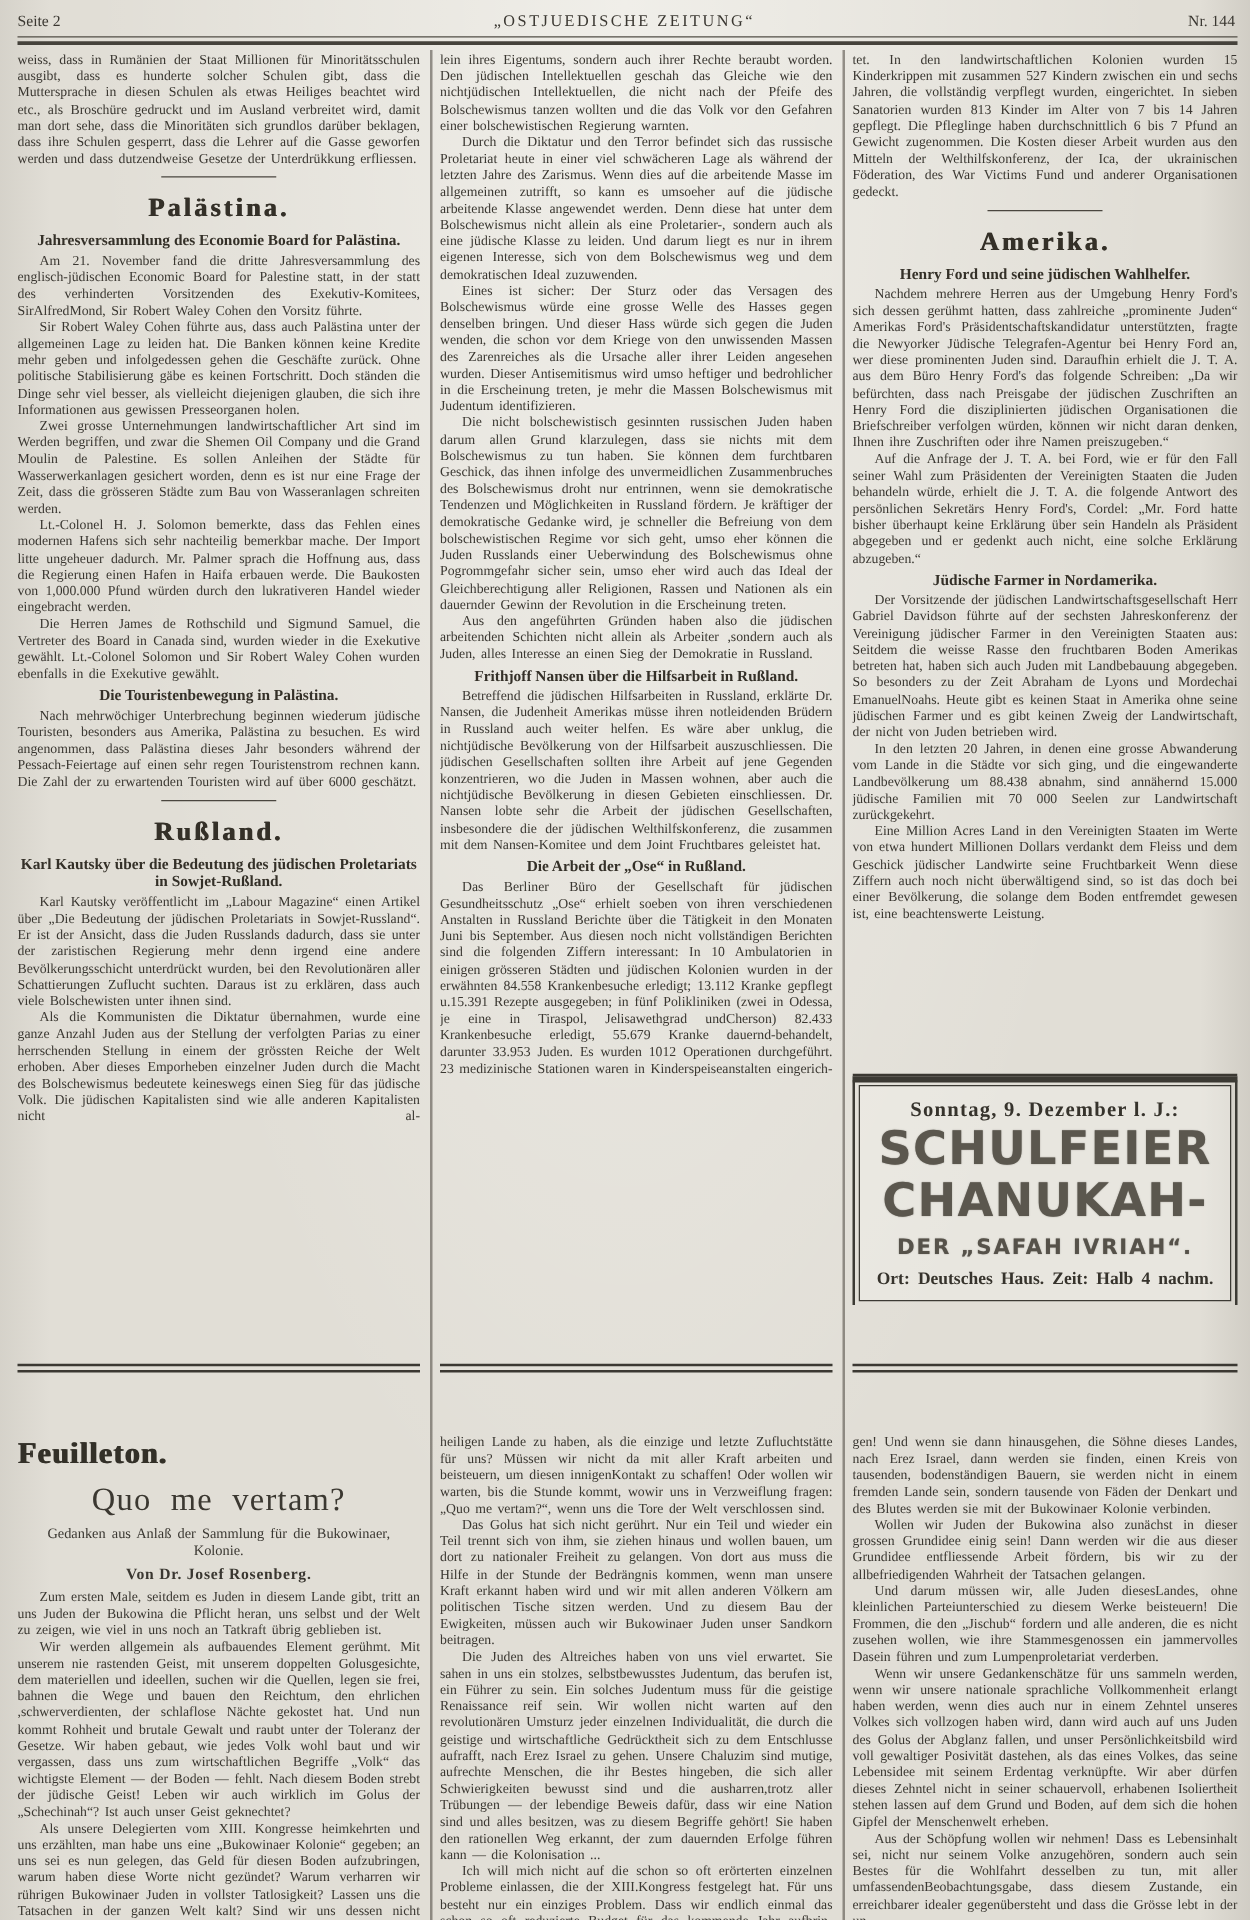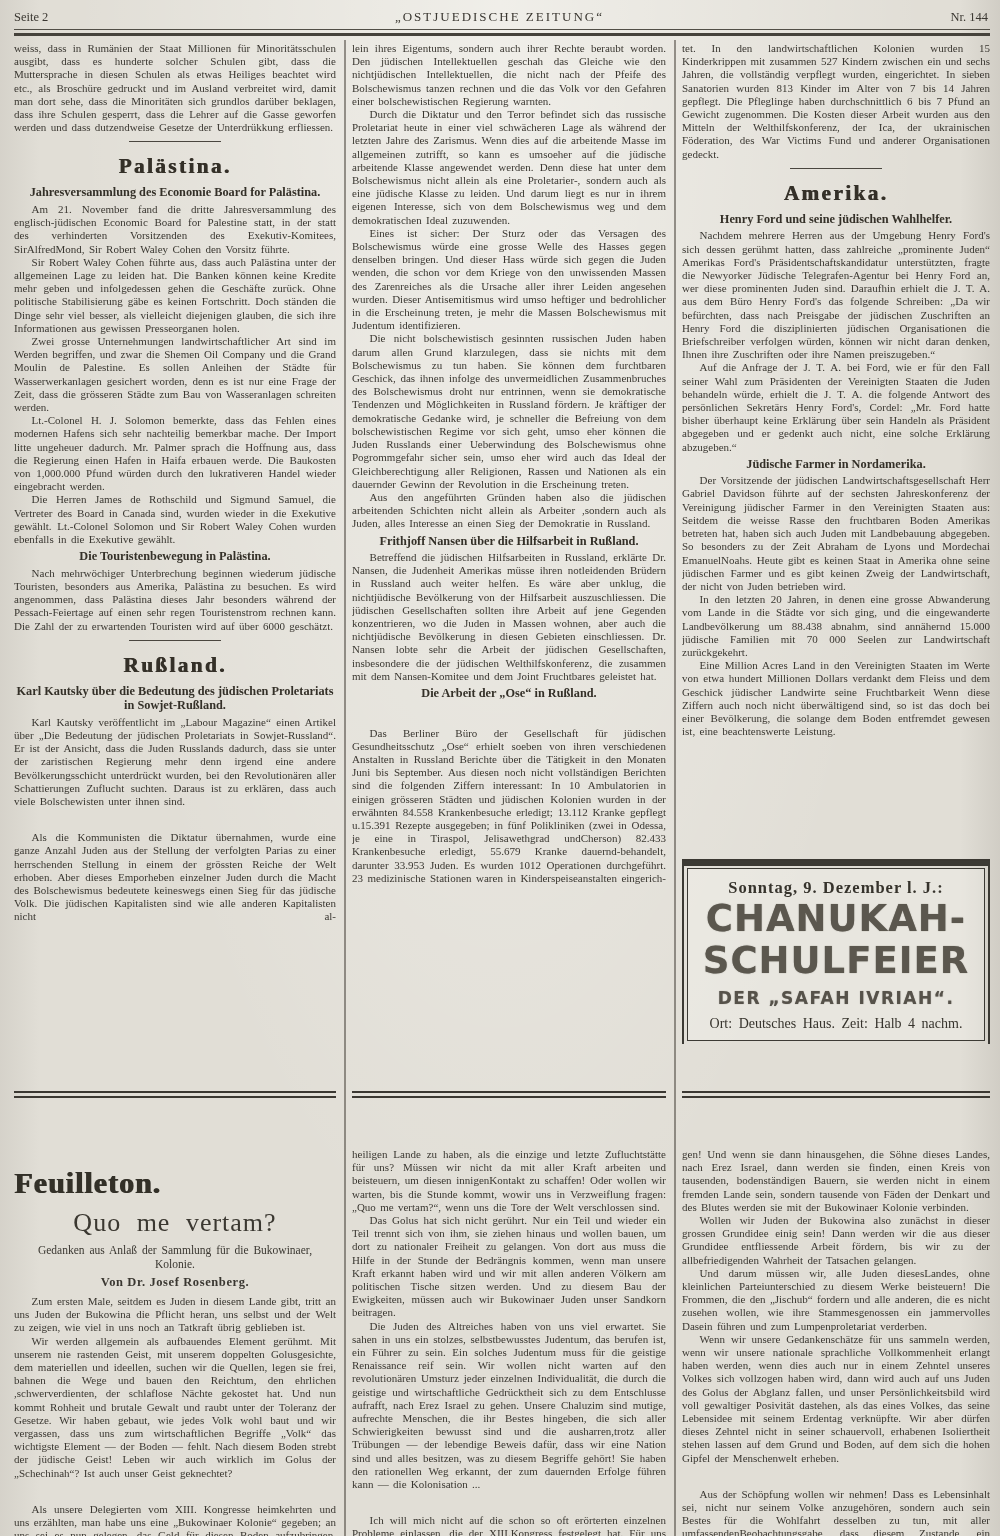--- a/index.html
+++ b/index.html
@@ -33,21 +33,21 @@
   .vrule2 { left: 674px; }
   .col { position: absolute; top: 42px; height: 1494px; display: flex; flex-direction: column; gap: 44px; }
   .col1 { left: 14px;  width: 322px; }
   .col2 { left: 352px; width: 314px; }
   .col3 { left: 682px; width: 308px; }
   .top { height: 1002px; overflow: hidden; display: flex; flex-direction: column; }
   .bottom { flex: 1; overflow: hidden; padding-top: 4px; }
   
   p { font-size: 11px; line-height: 13.2px; text-align: justify; word-spacing: 1.6px; }
   p.ind { text-indent: 1.6em; }
-  p.runon { text-align-last: justify; margin-top: 23px; }
+  p.runon { text-align-last: justify; }
   .short-rule { width: 92px; border-top: 1.5px solid #4a463f; margin: 7px auto 6px; }
   .display-heading {
     font-weight: bold; text-align: center; font-size: 21px; letter-spacing: 2.5px;
     margin: 6px 0 3px; color: #343028; text-shadow: 0.7px 0 0 #343028;
   }
   .subhead {
     font-weight: bold; text-align: center; font-size: 12.3px; line-height: 14.5px;
     margin: 3px 0 3px; color: #343028;
   }
   .band {
@@ -68,25 +68,25 @@
   .ad-title {
     font-family: "DejaVu Sans", "Liberation Sans", sans-serif;
     font-weight: bold; font-size: 37px; line-height: 42px; letter-spacing: 1px;
     color: #5b574e; text-shadow: 0 0 1px rgba(60,56,48,0.6);
   }
   .ad-sub {
     font-family: "DejaVu Sans", "Liberation Sans", sans-serif;
     font-weight: bold; font-size: 17px; letter-spacing: 1.5px;
     color: #56524a; margin-top: 6px; text-shadow: 0 0 1px rgba(60,56,48,0.5);
   }
-  .ad-details { font-weight: normal; font-size: 14px; margin-top: 8px; color: #36332c; word-spacing: 3px; }
+  .ad-details { font-weight: bold; font-size: 14px; margin-top: 8px; color: #36332c; word-spacing: 3px; }
   
   .f-heading {
-    font-weight: bold; font-size: 30px; letter-spacing: 1px; color: #333028;
-    text-shadow: 1px 0 0 #333028; margin: 18px 0 8px;
+    font-weight: bold; font-size: 24px; letter-spacing: 1px; color: #333028;
+    text-shadow: 1px 0 0 #333028; margin: 2px 0 8px;
   }
   .f-title { text-align: center; font-size: 26px; word-spacing: 8px; letter-spacing: 1px; color: #3b3831; margin-bottom: 6px; }
   .f-subtitle { text-align: center; font-size: 11.5px; line-height: 13.5px; word-spacing: 2px; margin: 0 14px 4px; }
   .f-byline { text-align: center; font-weight: bold; font-size: 12.5px; letter-spacing: 0.6px; margin-bottom: 5px; }
 </style>
 </head>
 <body>
 
 <div class="page">
 
@@ -127,21 +127,21 @@
       <div class="f-subtitle">Gedanken aus Anlaß der Sammlung für die Bukowinaer, Kolonie.</div>
       <div class="f-byline">Von Dr. Josef Rosenberg.</div>
       <p class="ind">Zum ersten Male, seitdem es Juden in diesem Lande gibt, tritt an uns Juden der Bukowina die Pflicht heran, uns selbst und der Welt zu zeigen, wie viel in uns noch an Tatkraft übrig geblieben ist.</p>
       <p class="ind">Wir werden allgemein als aufbauendes Element gerühmt. Mit unserem nie rastenden Geist, mit unserem doppelten Golusgesichte, dem materiellen und ideellen, suchen wir die Quellen, legen sie frei, bahnen die Wege und bauen den Reichtum, den ehrlichen ,schwerverdienten, der schlaflose Nächte gekostet hat. Und nun kommt Rohheit und brutale Gewalt und raubt unter der Toleranz der Gesetze. Wir haben gebaut, wie jedes Volk wohl baut und wir vergassen, dass uns zum wirtschaftlichen Begriffe „Volk“ das wichtigste Element — der Boden — fehlt. Nach diesem Boden strebt der jüdische Geist! Leben wir auch wirklich im Golus der „Schechinah“? Ist auch unser Geist geknechtet?</p>
       <p class="ind runon">Als unsere Delegierten vom XIII. Kongresse heimkehrten und uns erzählten, man habe uns eine „Bukowinaer Kolonie“ gegeben; an uns sei es nun gelegen, das Geld für diesen Boden aufzubringen, warum haben diese Worte nicht gezündet? Warum verharren wir rührigen Bukowinaer Juden in vollster Tatlosigkeit? Lassen uns die Tatsachen in der ganzen Welt kalt? Sind wir uns dessen nicht bewusst, dass es darum geht, unsere Brüder und Söhne im</p>
     </div>
   </div>
 
   <div class="col col2">
     <div class="top">
-      <p class="cont">lein ihres Eigentums, sondern auch ihrer Rechte beraubt worden. Den jüdischen Intellektuellen geschah das Gleiche wie den nichtjüdischen Intellektuellen, die nicht nach der Pfeife des Bolschewismus tanzen rechnen und die das Volk vor den Gefahren einer bolschewistischen Regierung warnten.</p>
+      <p class="cont">lein ihres Eigentums, sondern auch ihrer Rechte beraubt worden. Den jüdischen Intellektuellen geschah das Gleiche wie den nichtjüdischen Intellektuellen, die nicht nach der Pfeife des Bolschewismus tanzen wollten und die das Volk vor den Gefahren einer bolschewistischen Regierung warnten.</p>
       <p class="ind">Durch die Diktatur und den Terror befindet sich das russische Proletariat heute in einer viel schwächeren Lage als während der letzten Jahre des Zarismus. Wenn dies auf die arbeitende Masse im allgemeinen zutrifft, so kann es umsoeher auf die jüdische arbeitende Klasse angewendet werden. Denn diese hat unter dem Bolschewismus nicht allein als eine Proletarier-, sondern auch als eine jüdische Klasse zu leiden. Und darum liegt es nur in ihrem eigenen Interesse, sich von dem Bolschewismus weg und dem demokratischen Ideal zuzuwenden.</p>
       <p class="ind">Eines ist sicher: Der Sturz oder das Versagen des Bolschewismus würde eine grosse Welle des Hasses gegen denselben bringen. Und dieser Hass würde sich gegen die Juden wenden, die schon vor dem Kriege von den unwissenden Massen des Zarenreiches als die Ursache aller ihrer Leiden angesehen wurden. Dieser Antisemitismus wird umso heftiger und bedrohlicher in die Erscheinung treten, je mehr die Massen Bolschewismus mit Judentum identifizieren.</p>
       <p class="ind">Die nicht bolschewistisch gesinnten russischen Juden haben darum allen Grund klarzulegen, dass sie nichts mit dem Bolschewismus zu tun haben. Sie können dem furchtbaren Geschick, das ihnen infolge des unvermeidlichen Zusammenbruches des Bolschewismus droht nur entrinnen, wenn sie demokratische Tendenzen und Möglichkeiten in Russland fördern. Je kräftiger der demokratische Gedanke wird, je schneller die Befreiung von dem bolschewistischen Regime vor sich geht, umso eher können die Juden Russlands einer Ueberwindung des Bolschewismus ohne Pogrommgefahr sicher sein, umso eher wird auch das Ideal der Gleichberechtigung aller Religionen, Rassen und Nationen als ein dauernder Gewinn der Revolution in die Erscheinung treten.</p>
       <p class="ind">Aus den angeführten Gründen haben also die jüdischen arbeitenden Schichten nicht allein als Arbeiter ,sondern auch als Juden, alles Interesse an einen Sieg der Demokratie in Russland.</p>
       <div class="subhead">Frithjoff Nansen über die Hilfsarbeit in Rußland.</div>
       <p class="ind">Betreffend die jüdischen Hilfsarbeiten in Russland, erklärte Dr. Nansen, die Judenheit Amerikas müsse ihren notleidenden Brüdern in Russland auch weiter helfen. Es wäre aber unklug, die nichtjüdische Bevölkerung von der Hilfsarbeit auszuschliessen. Die jüdischen Gesellschaften sollten ihre Arbeit auf jene Gegenden konzentrieren, wo die Juden in Massen wohnen, aber auch die nichtjüdische Bevölkerung in diesen Gebieten einschliessen. Dr. Nansen lobte sehr die Arbeit der jüdischen Gesellschaften, insbesondere die der jüdischen Welthilfskonferenz, die zusammen mit dem Nansen-Komitee und dem Joint Fruchtbares geleistet hat.</p>
       <div class="subhead">Die Arbeit der „Ose“ in Rußland.</div>
       <p class="ind runon">Das Berliner Büro der Gesellschaft für jüdischen Gesundheitsschutz „Ose“ erhielt soeben von ihren verschiedenen Anstalten in Russland Berichte über die Tätigkeit in den Monaten Juni bis September. Aus diesen noch nicht vollständigen Berichten sind die folgenden Ziffern interessant: In 10 Ambulatorien in einigen grösseren Städten und jüdischen Kolonien wurden in der erwähnten 84.558 Krankenbesuche erledigt; 13.112 Kranke gepflegt u.15.391 Rezepte ausgegeben; in fünf Polikliniken (zwei in Odessa, je eine in Tiraspol, Jelisawethgrad undCherson) 82.433 Krankenbesuche erledigt, 55.679 Kranke dauernd-behandelt, darunter 33.953 Juden. Es wurden 1012 Operationen durchgeführt. 23 medizinische Stationen waren in Kinderspeiseanstalten eingerich-</p>
     </div>
     <div class="band"></div>
@@ -162,22 +162,22 @@
       <p class="ind">Nachdem mehrere Herren aus der Umgebung Henry Ford's sich dessen gerühmt hatten, dass zahlreiche „prominente Juden“ Amerikas Ford's Präsidentschaftskandidatur unterstützten, fragte die Newyorker Jüdische Telegrafen-Agentur bei Henry Ford an, wer diese prominenten Juden sind. Daraufhin erhielt die J. T. A. aus dem Büro Henry Ford's das folgende Schreiben: „Da wir befürchten, dass nach Preisgabe der jüdischen Zuschriften an Henry Ford die disziplinierten jüdischen Organisationen die Briefschreiber verfolgen würden, können wir nicht daran denken, Ihnen ihre Zuschriften oder ihre Namen preiszugeben.“</p>
       <p class="ind">Auf die Anfrage der J. T. A. bei Ford, wie er für den Fall seiner Wahl zum Präsidenten der Vereinigten Staaten die Juden behandeln würde, erhielt die J. T. A. die folgende Antwort des persönlichen Sekretärs Henry Ford's, Cordel: „Mr. Ford hatte bisher überhaupt keine Erklärung über sein Handeln als Präsident abgegeben und er gedenkt auch nicht, eine solche Erklärung abzugeben.“</p>
       <div class="subhead">Jüdische Farmer in Nordamerika.</div>
       <p class="ind">Der Vorsitzende der jüdischen Landwirtschaftsgesellschaft Herr Gabriel Davidson führte auf der sechsten Jahreskonferenz der Vereinigung jüdischer Farmer in den Vereinigten Staaten aus: Seitdem die weisse Rasse den fruchtbaren Boden Amerikas betreten hat, haben sich auch Juden mit Landbebauung abgegeben. So besonders zu der Zeit Abraham de Lyons und Mordechai EmanuelNoahs. Heute gibt es keinen Staat in Amerika ohne seine jüdischen Farmer und es gibt keinen Zweig der Landwirtschaft, der nicht von Juden betrieben wird.</p>
       <p class="ind">In den letzten 20 Jahren, in denen eine grosse Abwanderung vom Lande in die Städte vor sich ging, und die eingewanderte Landbevölkerung um 88.438 abnahm, sind annähernd 15.000 jüdische Familien mit 70 000 Seelen zur Landwirtschaft zurückgekehrt.</p>
       <p class="ind">Eine Million Acres Land in den Vereinigten Staaten im Werte von etwa hundert Millionen Dollars verdankt dem Fleiss und dem Geschick jüdischer Landwirte seine Fruchtbarkeit Wenn diese Ziffern auch noch nicht überwältigend sind, so ist das doch bei einer Bevölkerung, die solange dem Boden entfremdet gewesen ist, eine beachtenswerte Leistung.</p>
       <div class="ad-wrap">
         <div class="band"></div>
         <div class="ad-box">
           <div class="ad-date">Sonntag, 9. Dezember l. J.:</div>
+          <div class="ad-title">SCHULFEIER</div>
           <div class="ad-title">CHANUKAH-</div>
-          <div class="ad-title">SCHULFEIER</div>
           <div class="ad-sub">DER „SAFAH IVRIAH“.</div>
           <div class="ad-details">Ort: Deutsches Haus.  Zeit: Halb 4 nachm.</div>
         </div>
       </div>
     </div>
     <div class="band"></div>
     <div class="bottom">
       <p class="cont">gen! Und wenn sie dann hinausgehen, die Söhne dieses Landes, nach Erez Israel, dann werden sie finden, einen Kreis von tausenden, bodenständigen Bauern, sie werden nicht in einem fremden Lande sein, sondern tausende von Fäden der Denkart und des Blutes werden sie mit der Bukowinaer Kolonie verbinden.</p>
       <p class="ind">Wollen wir Juden der Bukowina also zunächst in dieser grossen Grundidee einig sein! Dann werden wir die aus dieser Grundidee entfliessende Arbeit fördern, bis wir zu der allbefriedigenden Wahrheit der Tatsachen gelangen.</p>
       <p class="ind">Und darum müssen wir, alle Juden diesesLandes, ohne kleinlichen Parteiunterschied zu diesem Werke beisteuern! Die Frommen, die den „Jischub“ fordern und alle anderen, die es nicht zusehen wollen, wie ihre Stammesgenossen ein jammervolles Dasein führen und zum Lumpenproletariat verderben.</p>

